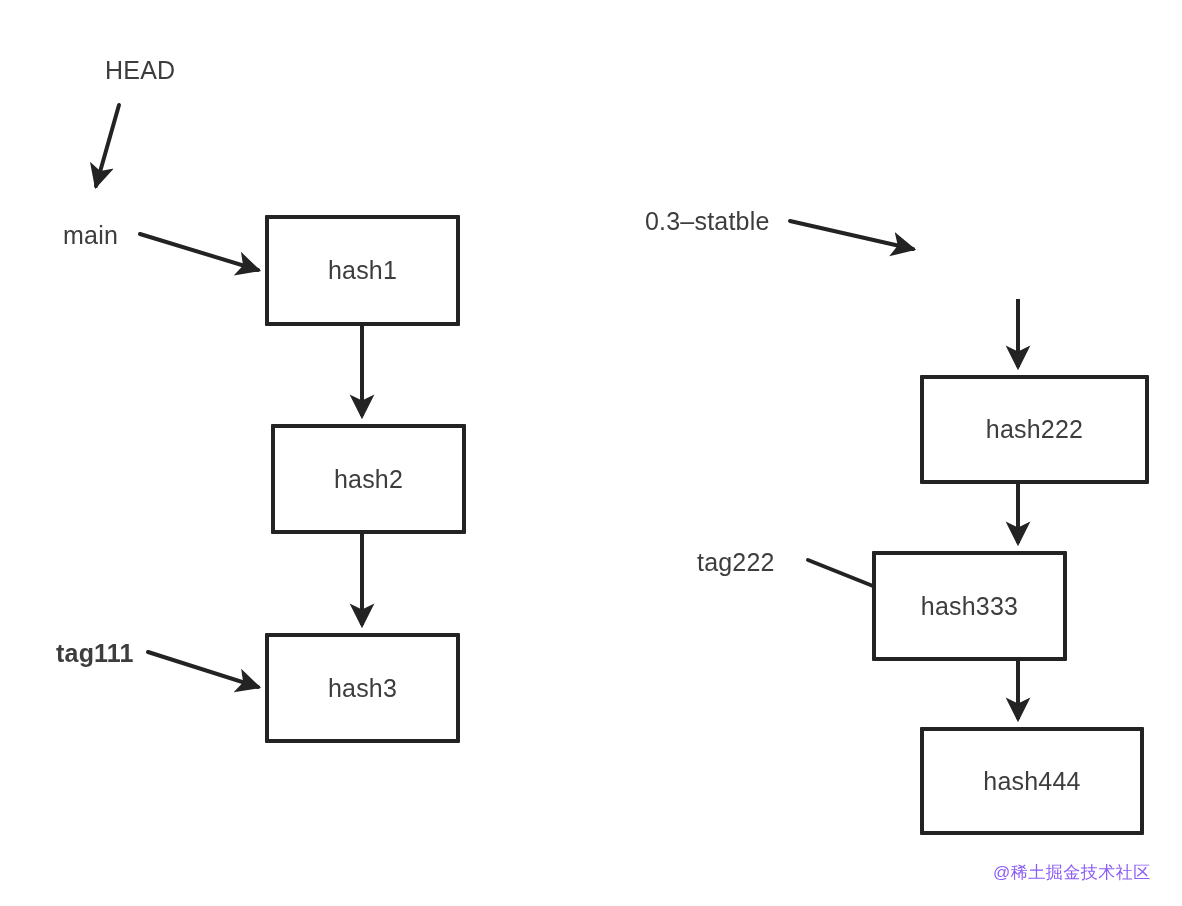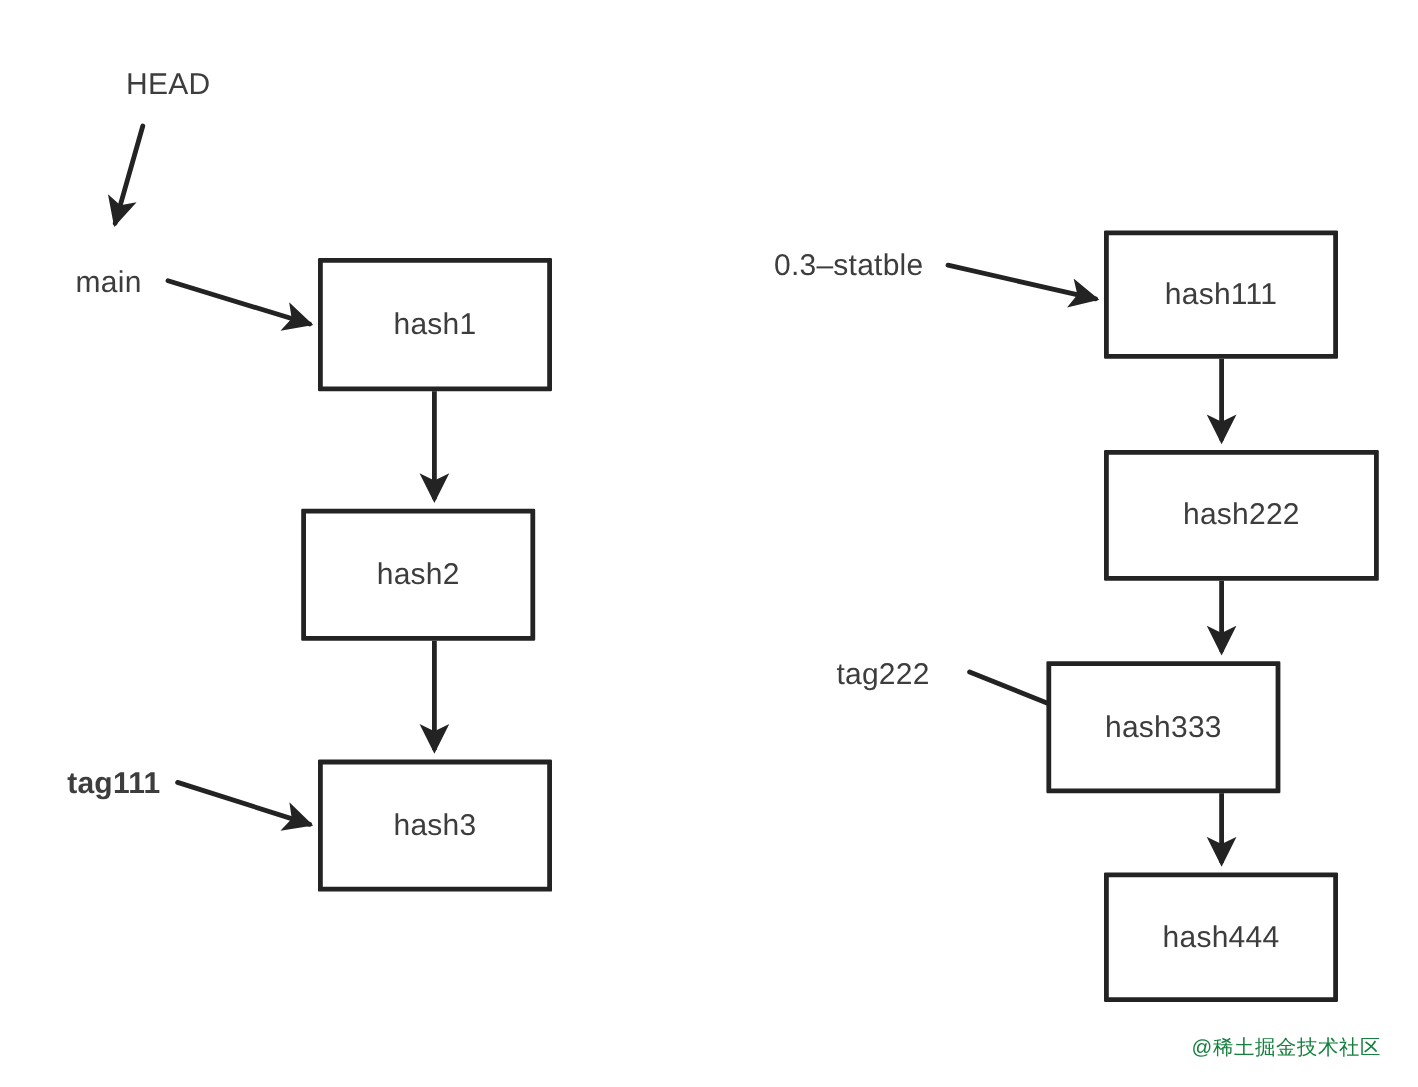--- a/index.html
+++ b/index.html
@@ -47,21 +47,21 @@
     font-size: 25px;
     color: #3d3d3d;
     letter-spacing: 0.2px;
     line-height: 1;
     white-space: nowrap;
     user-select: none;
   }
   .watermark {
     position: absolute;
     font-size: 17px;
-    color: #15803d;
+    color: #8b5cf6;
     letter-spacing: 0.5px;
     white-space: nowrap;
     user-select: none;
   }
 </style>
 </head>
 <body>
 
 <div id="canvas">
 
@@ -116,43 +116,40 @@
   <div class="ref-label" style="left:85px; top:58px;margin-left:20px;">HEAD</div>
 
   <div class="ref-label" style="left:63px; top:223px;">main</div>
 
   <div class="ref-label" style="left:56px; top:641px;font-weight:bold;">tag111</div>
 
   <div class="commit-box" style="left:265px; top:215px; width:195px; height:111px;">
     <span class="commit-label">hash1</span>
   </div>
 
-  <div class="commit-box" style="left:251px; top:424px; width:195px; height:110px;">
+  <div class="commit-box" style="left:271px; top:424px; width:195px; height:110px;">
     <span class="commit-label">hash2</span>
   </div>
 
   <div class="commit-box" style="left:265px; top:633px; width:195px; height:110px;justify-content:center;">
     <span class="commit-label">hash3</span>
   </div>
 
   <div class="ref-label" style="left:645px; top:209px;">0.3–statble</div>
 
   <div class="ref-label" style="left:697px; top:550px;">tag222</div>
 
-  <div class="commit-box" style="left:920px; top:192px; width:195px; height:107px;">
-    <span class="commit-label">hash111</span>
-  </div>
 
   <div class="commit-box" style="left:920px; top:375px; width:229px; height:109px;">
     <span class="commit-label">hash222</span>
   </div>
 
   <div class="commit-box" style="left:872px; top:551px; width:195px; height:110px;">
     <span class="commit-label">hash333</span>
   </div>
 
-  <div class="commit-box" style="left:920px; top:727px; width:195px; height:108px;">
+  <div class="commit-box" style="left:920px; top:727px; width:224px; height:108px;">
     <span class="commit-label">hash444</span>
   </div>
 
   <div class="watermark" style="left:993px; top:861px;">@稀土掘金技术社区</div>
 
 </div>
 
 </body></html>

